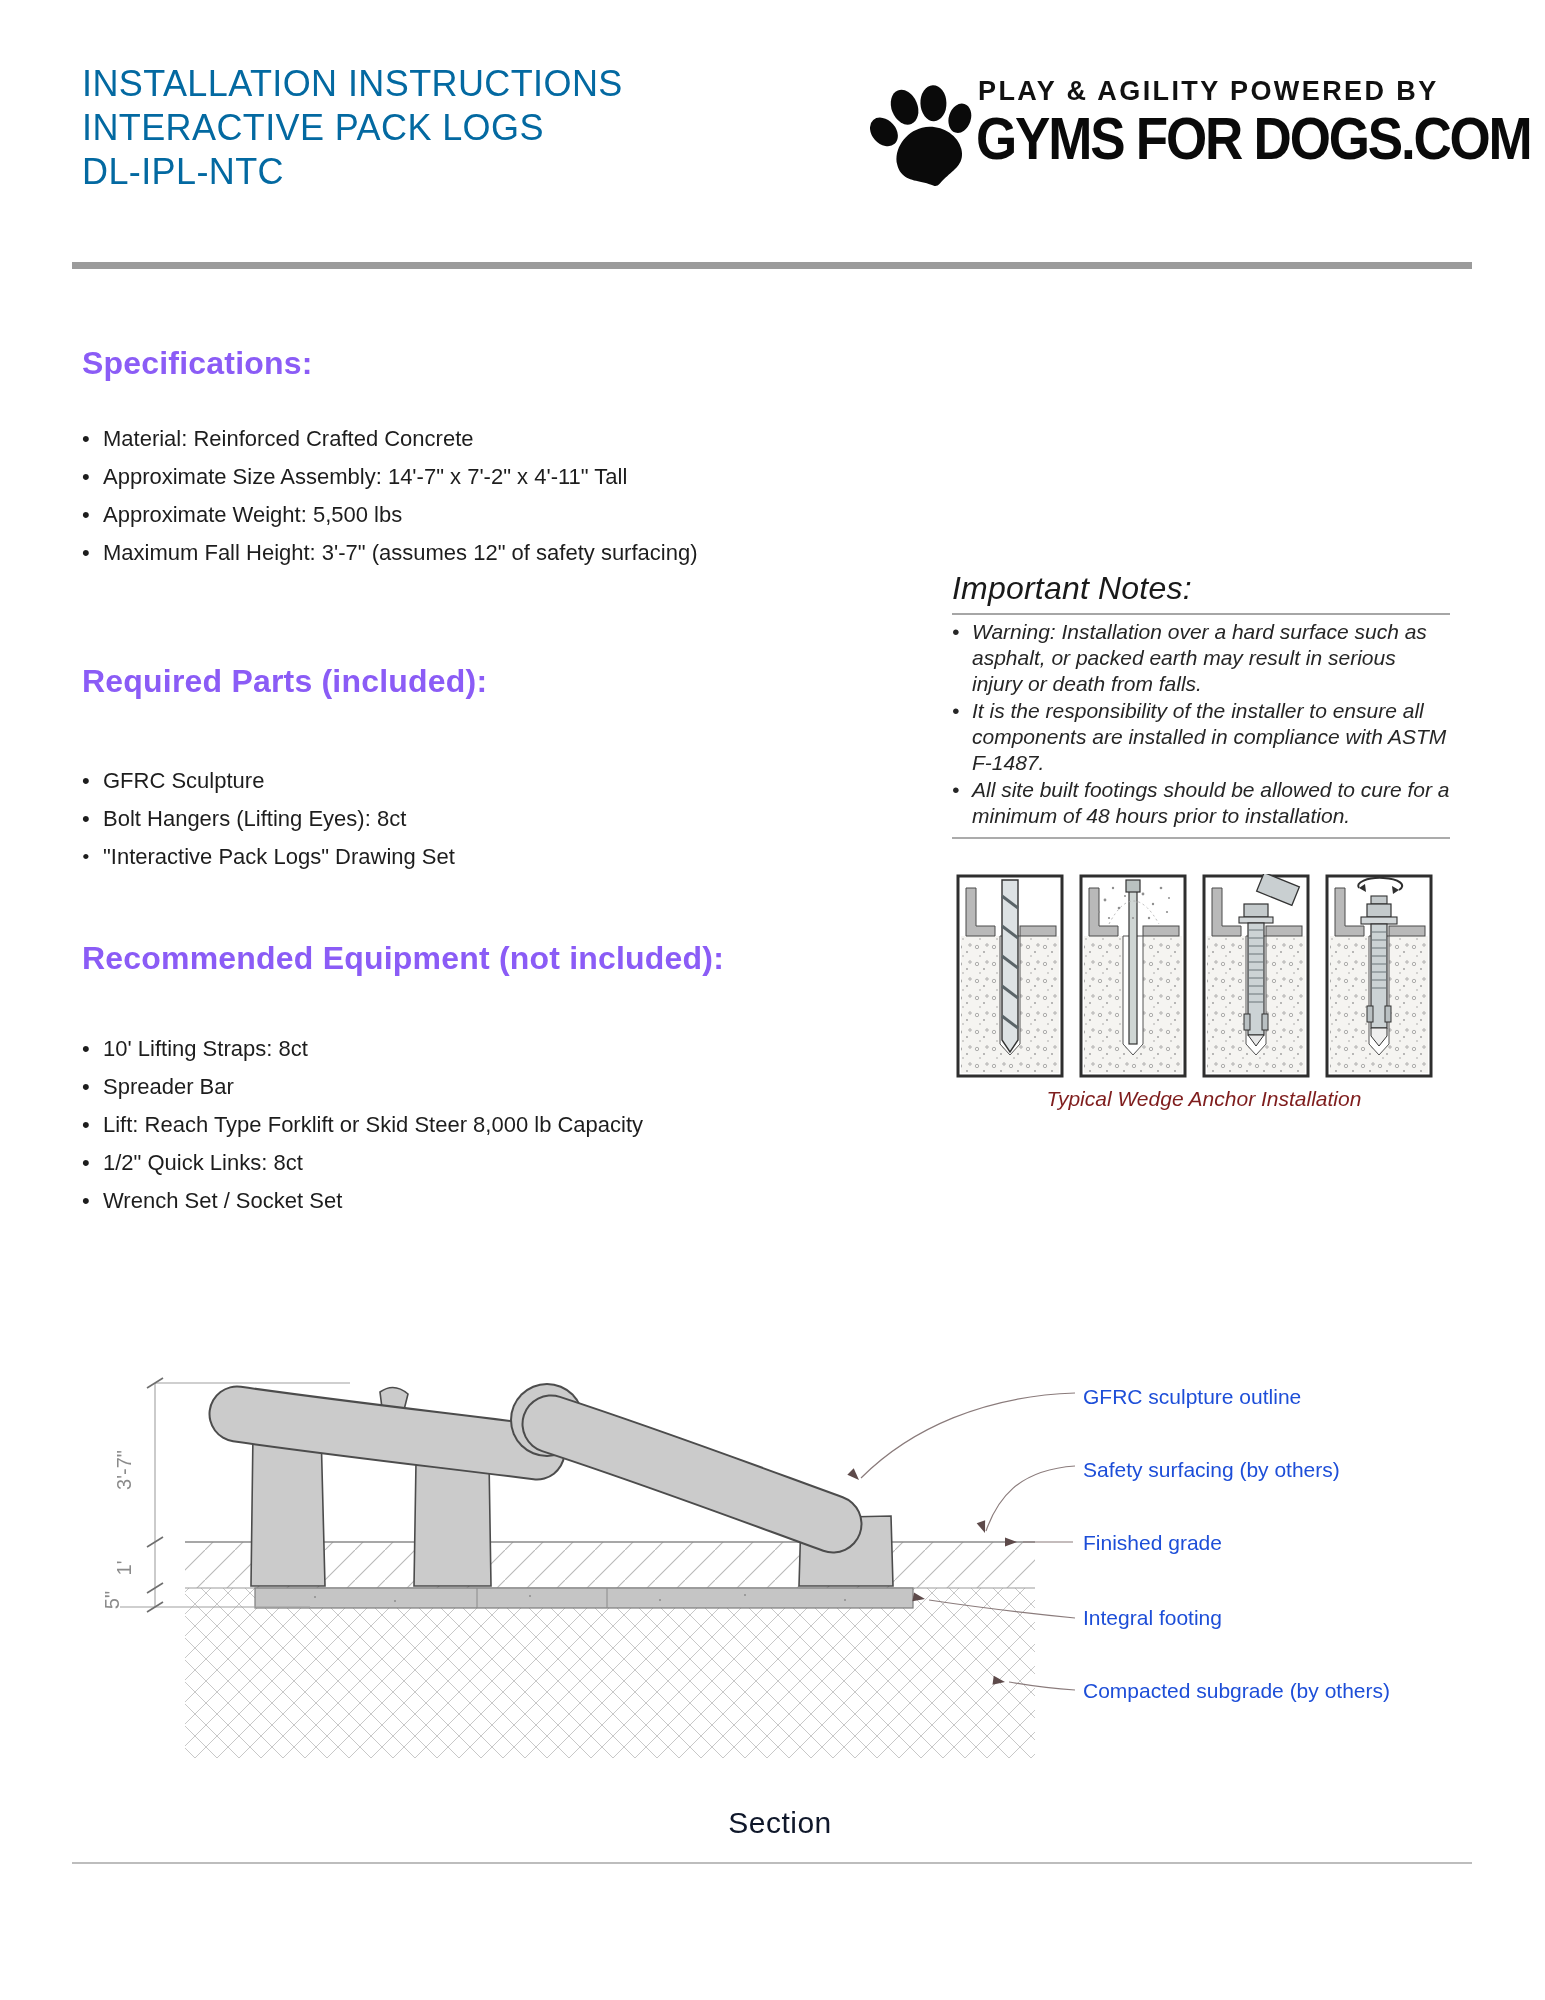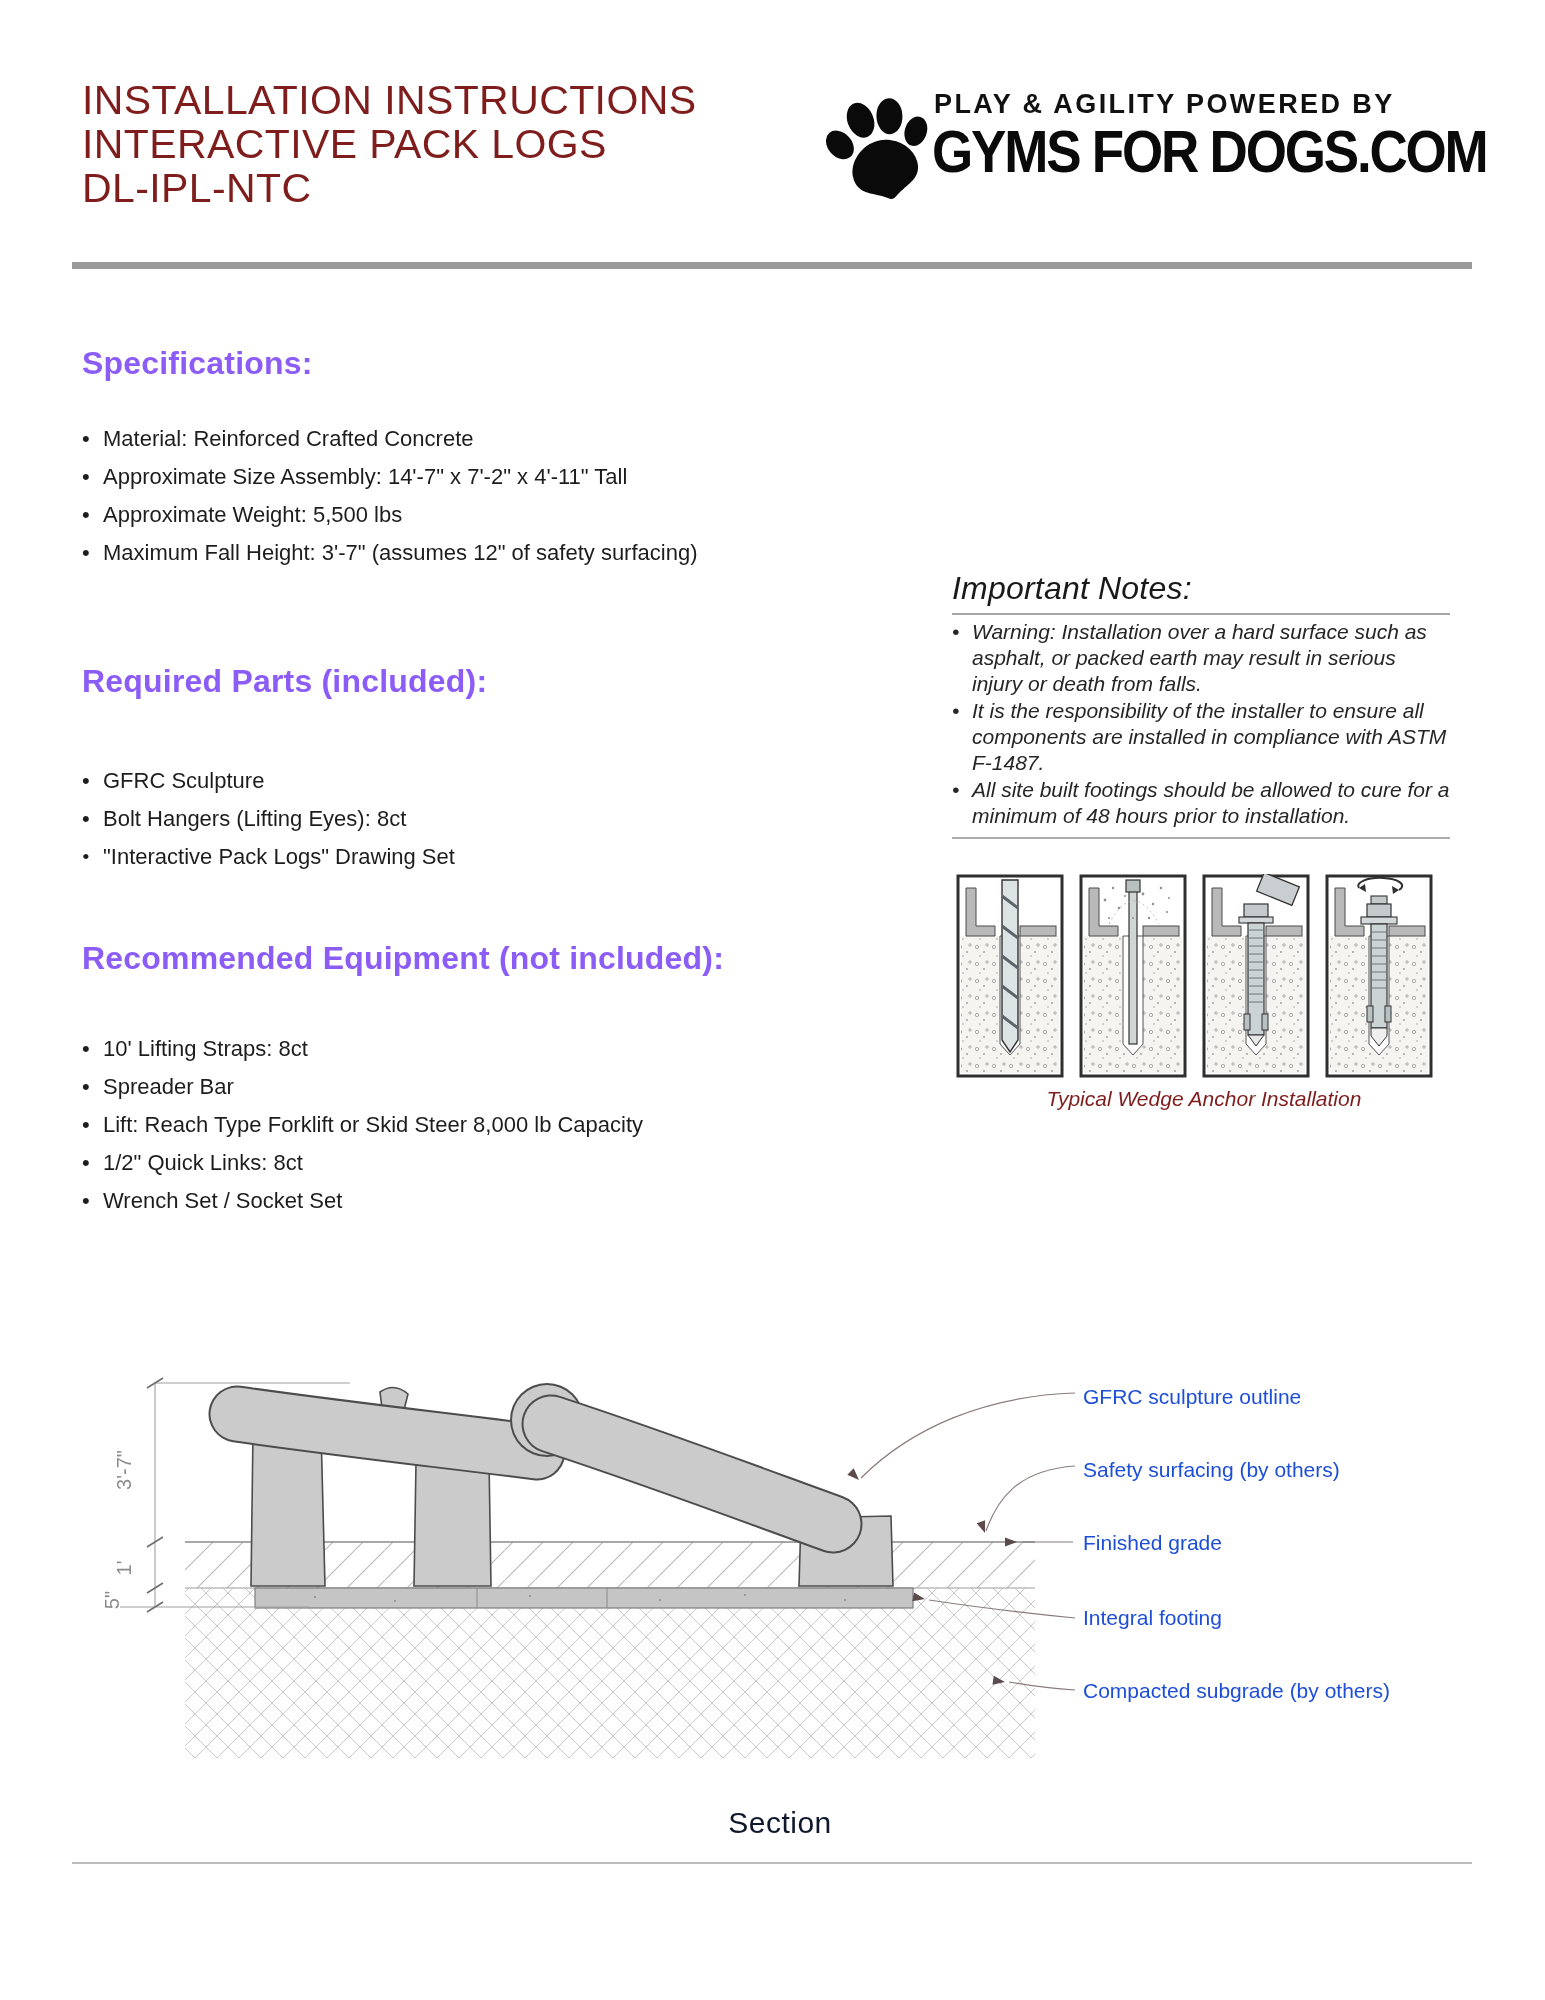--- a/index.html
+++ b/index.html
@@ -4,22 +4,22 @@
 <style>
   html,body{margin:0;padding:0;background:#e8e8e8;}
   .page{
     position:relative;width:1545px;height:2000px;background:#ffffff;
     font-family:"Liberation Sans",sans-serif;color:#1d1d1d;overflow:hidden;
     margin:0 auto;
   }
   .abs{position:absolute;}
 
   
-  .title{left:82px;top:78px;font-size:41px;line-height:44px;letter-spacing:.4px;color:#7f1d1d;}
-  .logo{left:826px;top:74px;width:620px;height:120px;margin-top:13px;}
+  .title{left:82px;top:62px;font-size:36px;line-height:44px;letter-spacing:.4px;color:#0369a1;}
+  .logo{left:870px;top:74px;width:620px;height:120px;}
   .logo-tagline{left:108px;top:2px;font-size:27px;font-weight:700;letter-spacing:2.4px;color:#111;white-space:nowrap;}
   .logo-brand{left:106px;top:30px;font-size:53px;font-weight:700;letter-spacing:-2.2px;color:#0a0a0a;
     transform:scaleY(1.12);transform-origin:left top;white-space:nowrap;}
   .rule-thick{left:72px;top:262px;width:1400px;height:7px;background:#9b9b9b;}
 
   
   .h2{font-size:32px;font-weight:700;color:#8b5cf6;letter-spacing:.2px;}
   .blist{list-style:none;margin:0;padding:0;font-size:22px;color:#1d1d1d;}
   .blist li{position:relative;padding-left:21px;line-height:38px;}
   .blist .b{position:absolute;left:0;}

